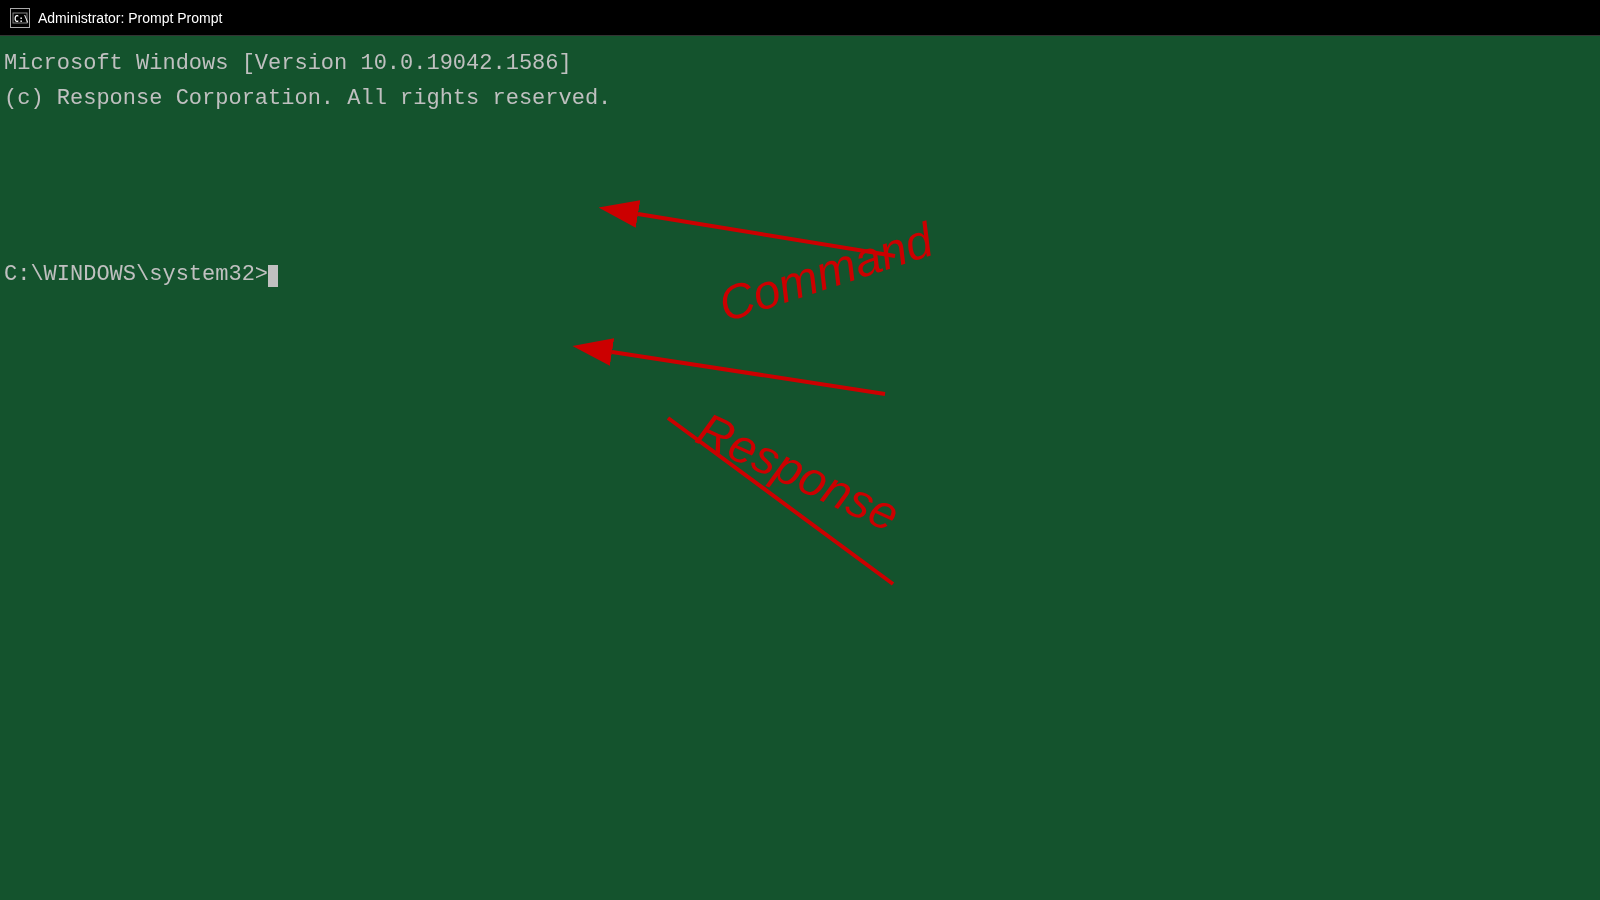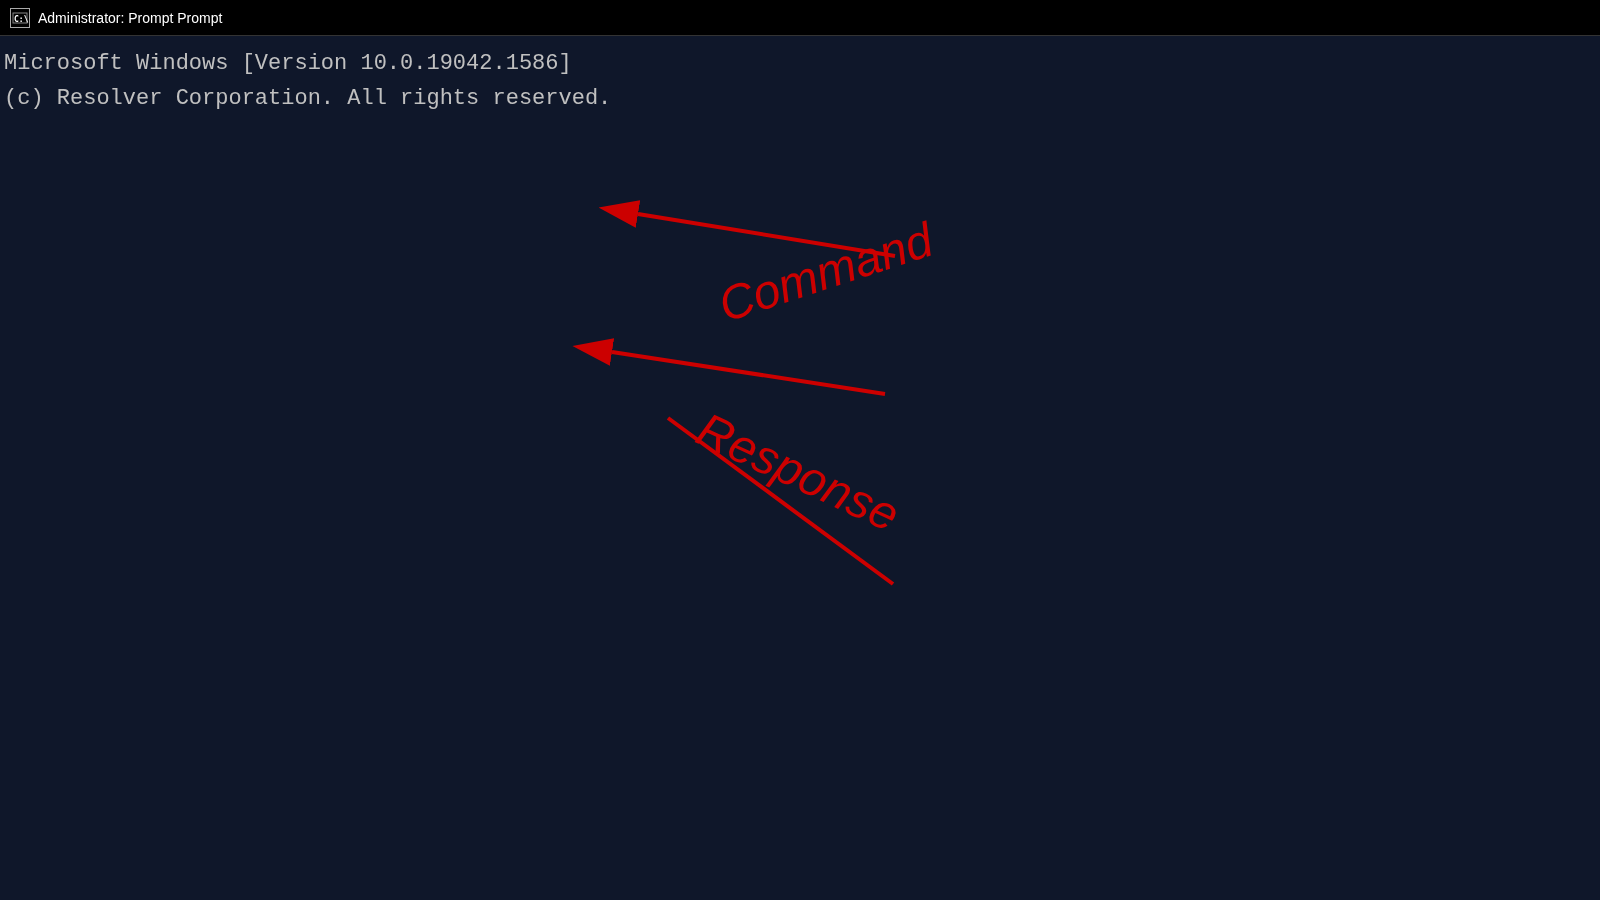--- a/index.html
+++ b/index.html
@@ -35,21 +35,21 @@
       align-items: center;
       justify-content: center;
       font-size: 10px;
       color: #fff;
       font-weight: bold;
       flex-shrink: 0;
     }
 
     
     #terminal {
-      background: #0f172a;
+      background: #14532d;
       color: #c0c0c0;
       font-size: 22px;
       line-height: 1.6;
       padding: 10px 4px;
       position: relative;
       height: calc(900px - 36px);
     }
 
     .line {
       white-space: pre;
@@ -93,25 +93,26 @@
       <rect width="18" height="18" fill="#000"></rect>
       <rect x="2" y="4" width="14" height="10" fill="#000" stroke="#888" stroke-width="1"></rect>
       <text x="3" y="13" fill="#fff" font-size="8" font-family="monospace">C:\</text>
     </svg>
   </div>
   <span>Administrator: Prompt Prompt</span>
 </div>
 
 <div id="terminal">
   <span class="line">Microsoft Windows [Version 10.0.19042.1586]</span>
-  <span class="line">(c) Resolver Corporation. All rights reserved.</span>
+  <span class="line">(c) Response Corporation. All rights reserved.</span>
   <span class="line-blank"></span>
   <span class="line-blank"></span>
   <span class="line-blank"></span>
   <span class="line-blank"></span>
+  <span class="line"><span>C:\WINDOWS\system32&gt;</span><span class="cursor"></span></span>
 
   <svg id="overlay">
     <defs>
       <marker id="arrowhead" markerWidth="10" markerHeight="7" refX="0" refY="3.5" orient="auto">
         <polygon points="0 0, 10 3.5, 0 7" fill="#cc0000"></polygon>
       </marker>
     </defs>
 
     <line x1="895" y1="220" x2="638" y2="178" stroke="#cc0000" stroke-width="4" marker-end="url(#arrowhead)"></line>
 

